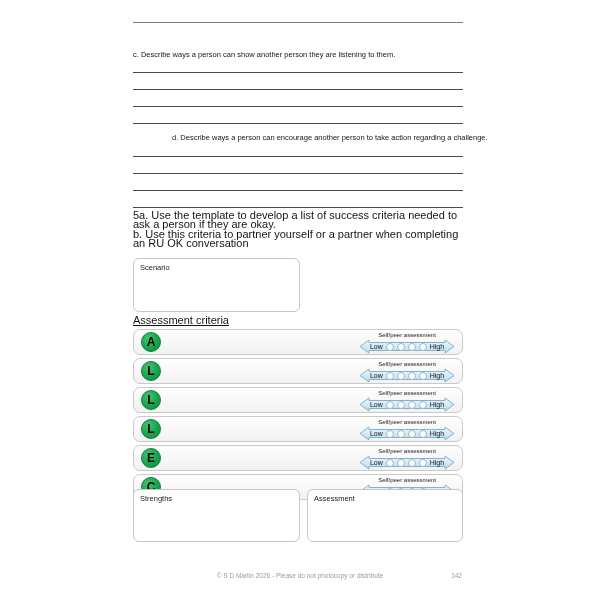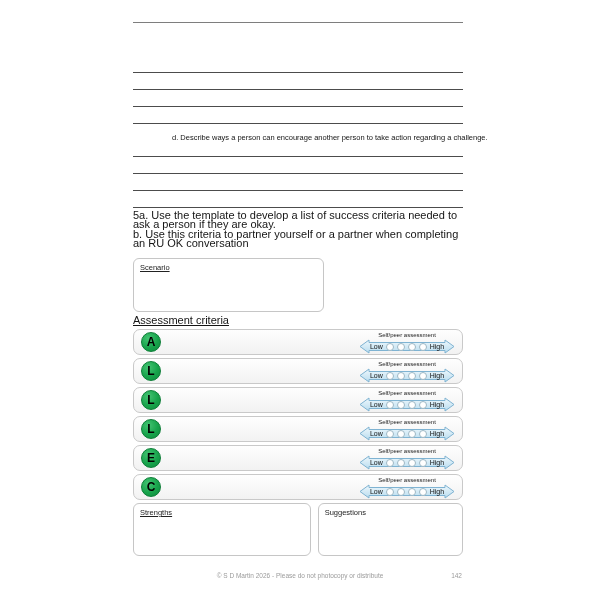--- a/index.html
+++ b/index.html
@@ -15,26 +15,26 @@
   .q { position:absolute; left:0; width:330px; font-size:7.5px; line-height:9px; }
   .q-c { top:50px; }
   .q-d { top:133px;padding-left:39px; }
 
   .ans-line { position:absolute; left:0; width:330px; height:0; border-top:1px solid #4c4c4c; }
 
   .instructions { position:absolute; left:0; top:211px; width:330px; font-size:11px; line-height:9.4px; }
 
   .box-row { position:absolute; left:0; width:330px; display:flex; gap:7px; }
   .box-row.r1 { top:258px; }
-  .box-row.r2 { top:503px; }
+  .box-row.r2 { top:489px; }
   .wbox {
     box-sizing:border-box; border:1px solid #c6c6c6; border-radius:6px;
     background:#fff; font-size:7.5px; padding:4px 6px; color:#222;
   }
-  .wbox.left  { width:191px;text-decoration:underline; }
+  .wbox.left  { width:167px; }
   .wbox.right { width:156px; }
   .r1 .wbox { height:54px; }
   .r2 .wbox { height:53px; }
 
   .assess-label { position:absolute; left:0; top:314px; font-size:11px;text-decoration:underline; }
 
   .rows { position:absolute; left:0; top:329px; width:330px; }
   .arow {
     position:relative; box-sizing:border-box; height:26px; margin-bottom:3px;
     border:1px solid #c9c9c9; border-radius:7px;
@@ -81,20 +81,21 @@
           <stop offset="1" stop-color="#b9dcee"></stop>
         </linearGradient>
       </defs>
     </svg>
   </div>
 
   <div class="content">
 
     <div class="rule-top"></div>
 
+    <div class="q q-c">c. Describe ways a person can show another person they are listening to them.</div>
 
     <div class="ans-line" style="top:72px"></div>
     <div class="ans-line" style="top:89px"></div>
     <div class="ans-line" style="top:106px"></div>
     <div class="ans-line" style="top:123px"></div>
 
     <div class="q q-d">d. Describe ways a person can encourage another person to take action regarding a challenge.</div>
 
     <div class="ans-line" style="top:156px"></div>
     <div class="ans-line" style="top:173px"></div>
@@ -236,21 +237,21 @@
         </div>
       </div>
 
     </div>
 
     <div class="box-row r2">
       <div class="wbox left">
         <span>Strengths</span>
       </div>
       <div class="wbox right">
-        <span>Suggestions</span>
+        <span>Assessment</span>
       </div>
     </div>
 
   </div>
 
   <div class="footer-text">© S D Martin 2026 - Please do not photocopy or distribute</div>
   <div class="page-num">142</div>
 
 </div>
 

